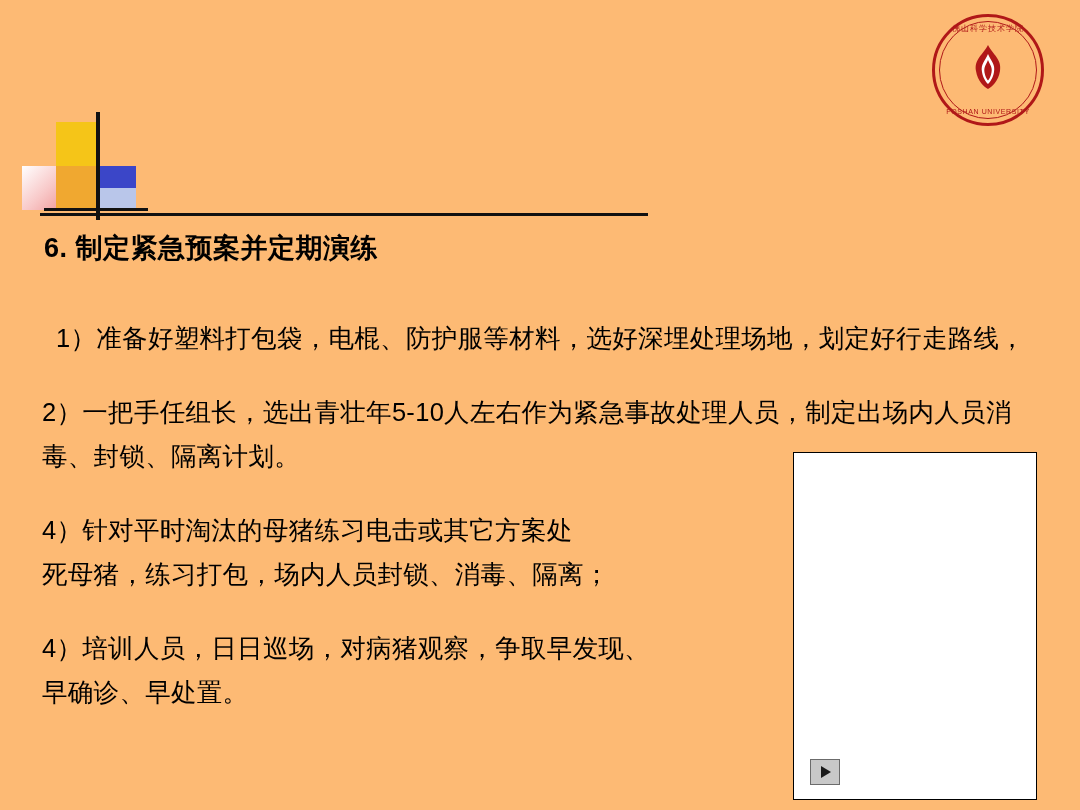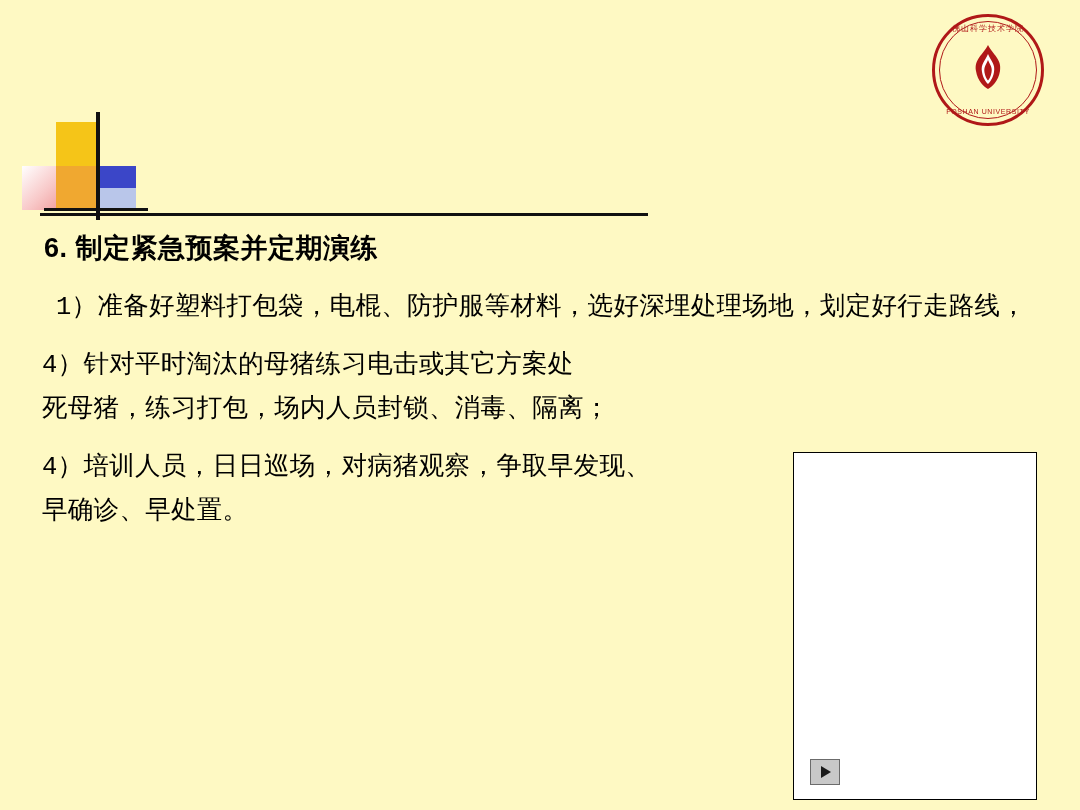--- a/index.html
+++ b/index.html
@@ -11,21 +11,21 @@
     height: 810px;
     background: #ffffff;
     font-family: "Liberation Serif", serif;
     overflow: hidden;
     position: relative;
   }
   .slide {
     position: relative;
     width: 1080px;
     height: 810px;
-    background: #fef9c3;
+    background: #fdba74;
   }
 
   
   .logo {
     position: absolute;
     top: 14px;
     right: 36px;
     width: 112px;
     height: 112px;
   }
@@ -136,23 +136,24 @@
     position: absolute;
     left: 42px;
     top: 286px;
     width: 990px;
   }
   .para {
     font-size: 25.5px;
     color: #000000;
     line-height: 44px;
     margin-bottom: 14px;
-    font-family: Liberation Mono, monospace;
+    font-family: Liberation Sans, sans-serif;
     letter-spacing: 0.3px;
     white-space: pre-wrap;
+    margin-top: 30px;
   }
   .para.indent {
     text-indent: 14px;
   }
 
   
   .media-box {
     position: absolute;
     left: 793px;
     top: 452px;
@@ -210,20 +211,21 @@
     <div class="deco-sq d-vline"></div>
     <div class="deco-sq d-hline"></div>
   </div>
 
   <div class="headline-rule"></div>
 
   <div class="subhead">6. 制定紧急预案并定期演练</div>
 
   <div class="body-block">
     <div class="para indent">1）准备好塑料打包袋，电棍、防护服等材料，选好深埋处理场地，划定好行走路线，</div>
+    <div class="para">2）一把手任组长，选出青壮年5-10人左右作为紧急事故处理人员，制定出场内人员消毒、封锁、隔离计划。</div>
     <div class="para">4）针对平时淘汰的母猪练习电击或其它方案处
 死母猪，练习打包，场内人员封锁、消毒、隔离；</div>
     <div class="para">4）培训人员，日日巡场，对病猪观察，争取早发现、
 早确诊、早处置。</div>
   </div>
 
   <div class="media-box">
     <div class="play-btn">
       <div class="play-tri"></div>
     </div>

